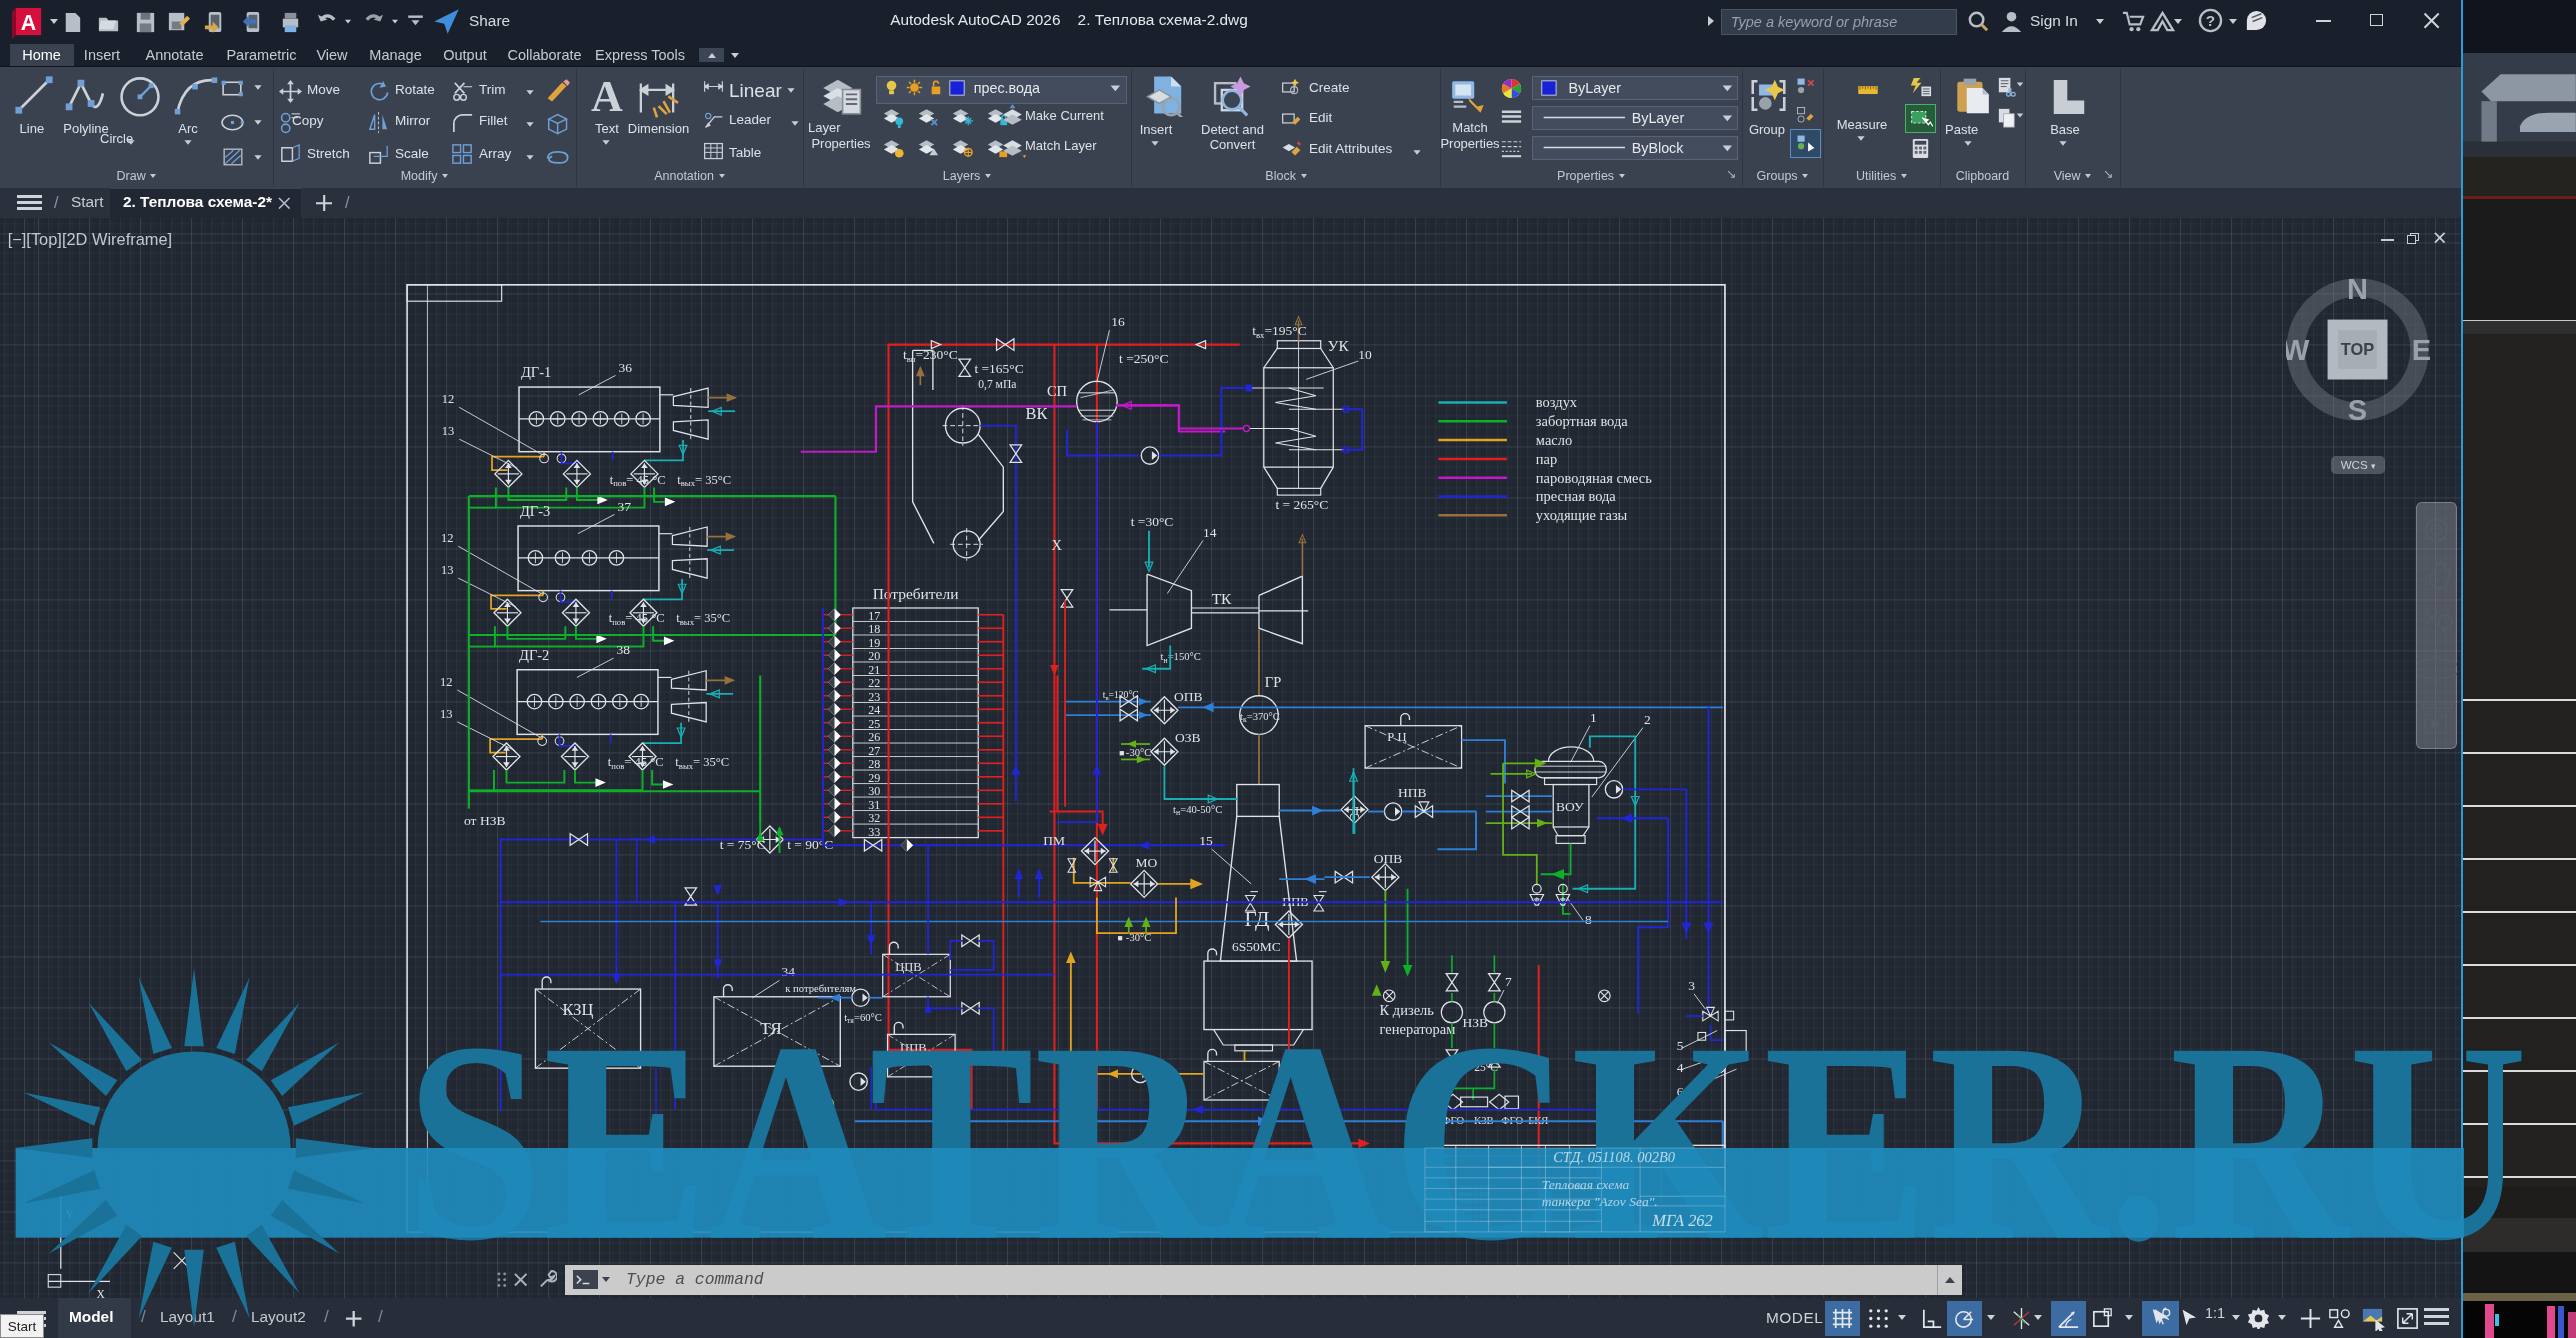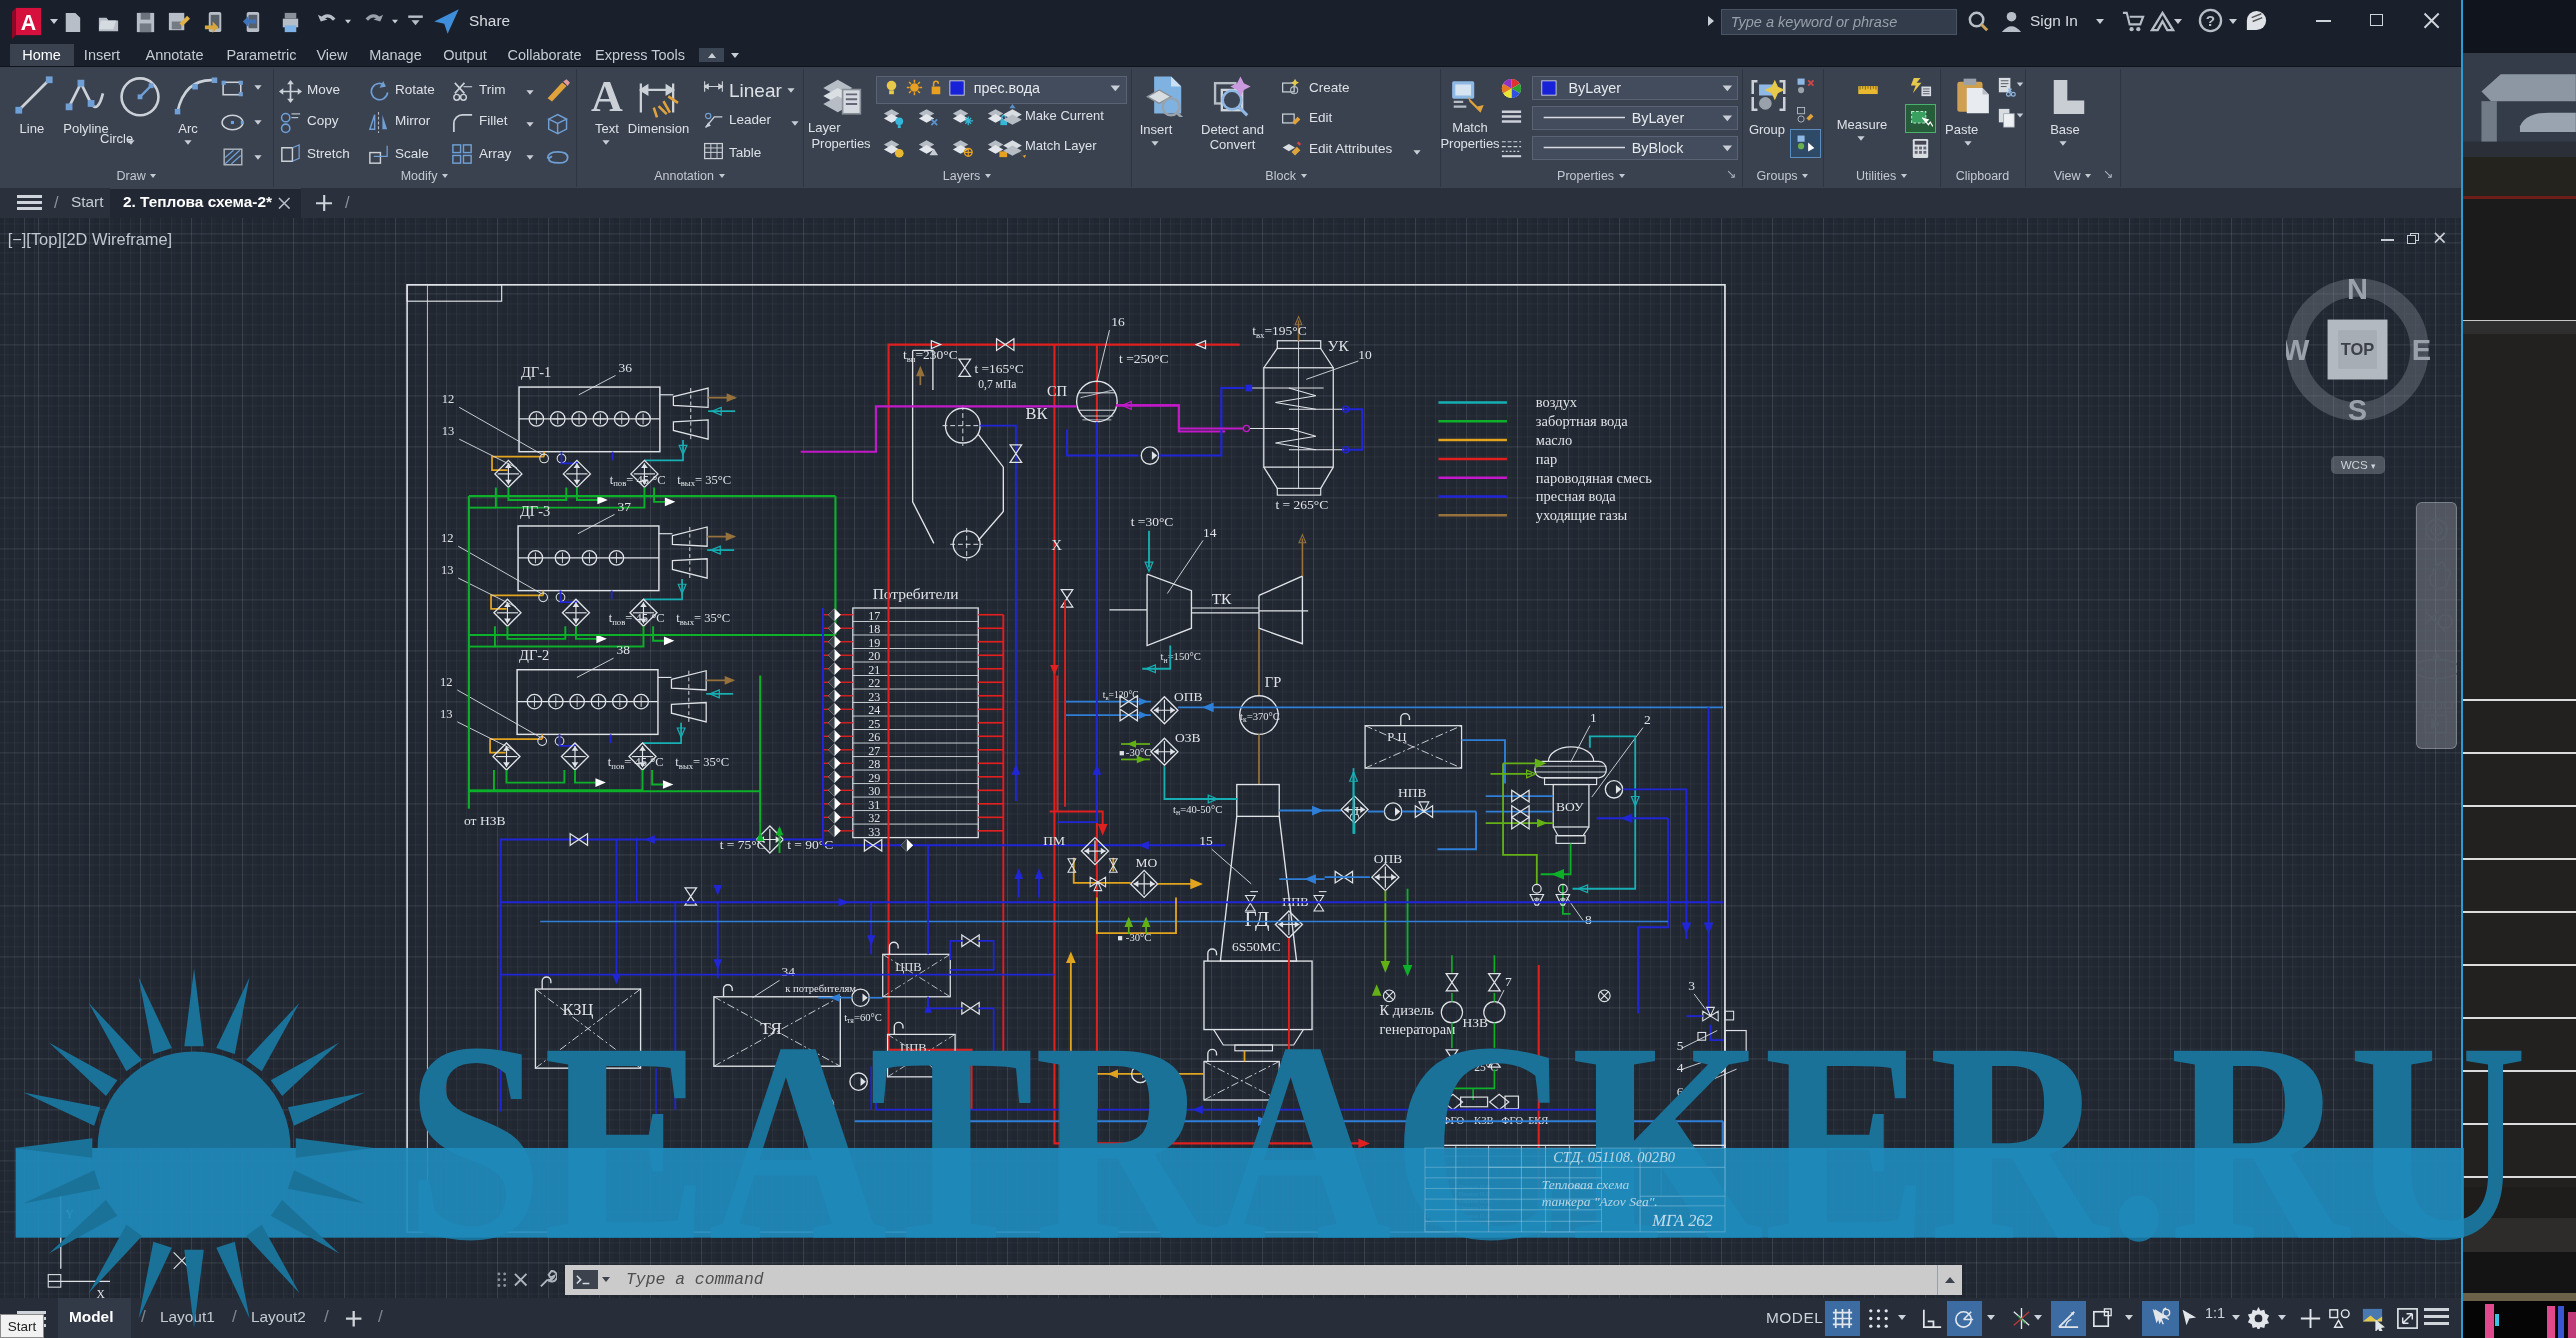--- a/index.html
+++ b/index.html
@@ -103,20 +103,21 @@
           <rect x="4" y="8" width="18" height="3" fill="#b8bec7"></rect>
           <path d="M8 14 l10 0 -5 6 z" fill="#b8bec7"></path>
         </svg>
       </div>
       <div class="ico" style="left:432px;top:6.8px">
         <svg width="29" height="29" viewBox="0 0 26 26">
           <path d="M2 13 L24 2 L14 24 L11 15 Z" fill="#3f8edb"></path>
         </svg>
       </div>
       <div class="t" style="left:469px;top:11.6px;color:#d7dbe0;font-size:15.4px">Share</div>
+      <div class="t" style="left:0;top:10.6px;width:2138px;text-align:center;color:#e4e7ea;font-size:15.4px">Autodesk AutoCAD 2026&nbsp;&nbsp;&nbsp;&nbsp;2. Теплова схема-2.dwg</div>
       <div class="abs" style="left:1708px;top:12.5px;width:0;height:0;border-top:5.8px solid transparent;border-bottom:5.8px solid transparent;border-left:6.8px solid #c9ced6;margin-top:3.9px"></div>
       <div class="abs" style="left:1721px;top:8.7px;width:236px;height:26px;background:#333c4a;border:1px solid #495363">
         <div class="t" style="left:8.7px;top:3.9px;color:#98a0ab;font-size:14.5px;font-style:italic">Type a keyword or phrase</div>
       </div>
       <div class="ico" style="left:1966px;top:8.7px">
         <svg width="25" height="25" viewBox="0 0 26 26">
           <circle cx="11" cy="11" r="7" stroke="#b8bec7" stroke-width="2.6" fill="none"></circle>
           <path d="M16 16 l6 6" stroke="#c9a45e" stroke-width="3"></path>
         </svg>
       </div>
@@ -285,21 +286,21 @@
       </div>
       <div class="t" style="left:479px;top:14.5px;color:#dde1e6;font-size:13.5px">Trim</div>
       <div class="car" style="left:526px;top:23px;transform:scale(0.9)"></div>
       <div class="ico" style="left:278px;top:43px">
         <svg width="25" height="25" viewBox="0 0 26 26">
           <circle cx="8" cy="8" r="4.3" stroke="#6f9fd4" stroke-width="1.6" fill="none"></circle>
           <circle cx="8" cy="19" r="4.3" stroke="#6f9fd4" stroke-width="1.6" fill="none"></circle>
           <path d="M14 4 h9 M14 8 h7" stroke="#b7bdc5" stroke-width="1.3"></path>
         </svg>
       </div>
-      <div class="t" style="left:307px;top:46px;color:#dde1e6;font-size:13.5px">Copy</div>
+      <div class="t" style="left:292px;top:46px;color:#dde1e6;font-size:13.5px">Copy</div>
       <div class="ico" style="left:366px;top:43px">
         <svg width="25" height="25" viewBox="0 0 26 26">
           <path d="M9 5 L4 20 h5 z" fill="none" stroke="#6f9fd4" stroke-width="1.5"></path>
           <path d="M17 5 L22 20 h-5 z" fill="#6f9fd4"></path>
           <path d="M13 2 v22" stroke="#b7bdc5" stroke-width="1.1" stroke-dasharray="3 2"></path>
         </svg>
       </div>
       <div class="t" style="left:395px;top:46px;color:#dde1e6;font-size:13.5px">Mirror</div>
       <div class="ico" style="left:450px;top:43px">
         <svg width="25" height="25" viewBox="0 0 26 26">

